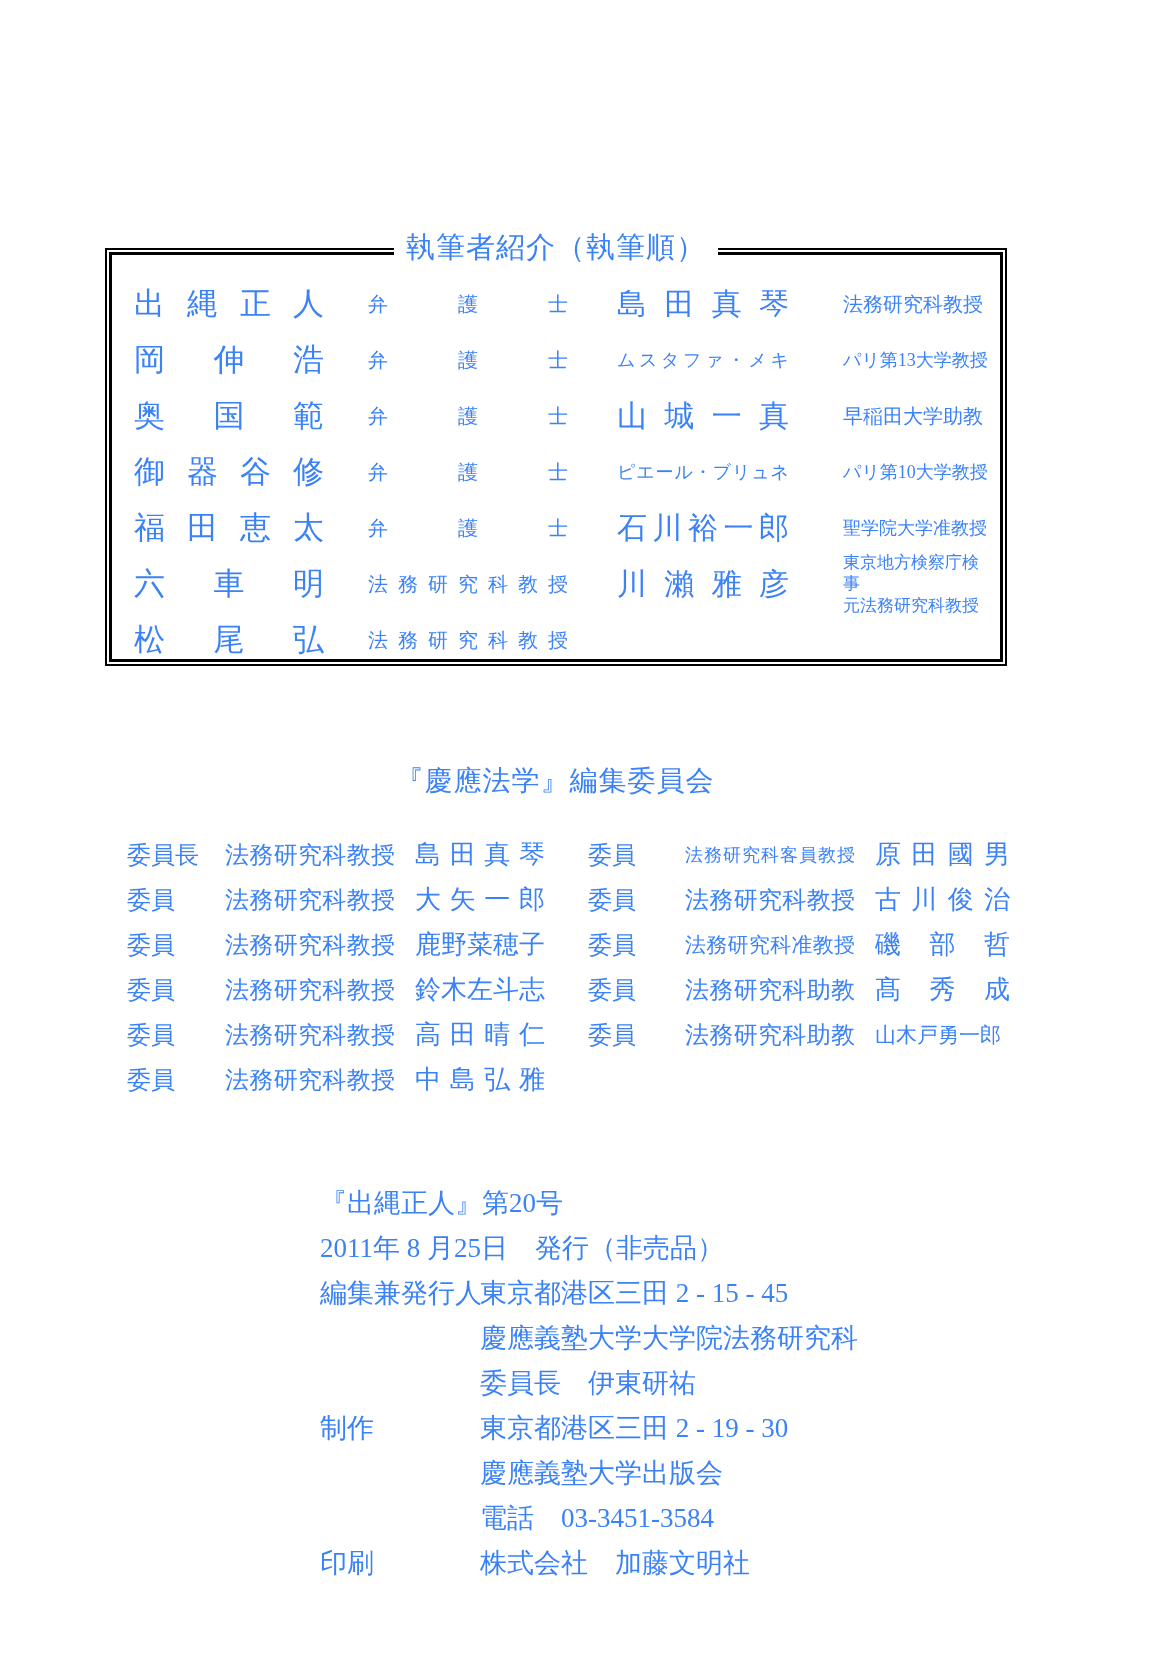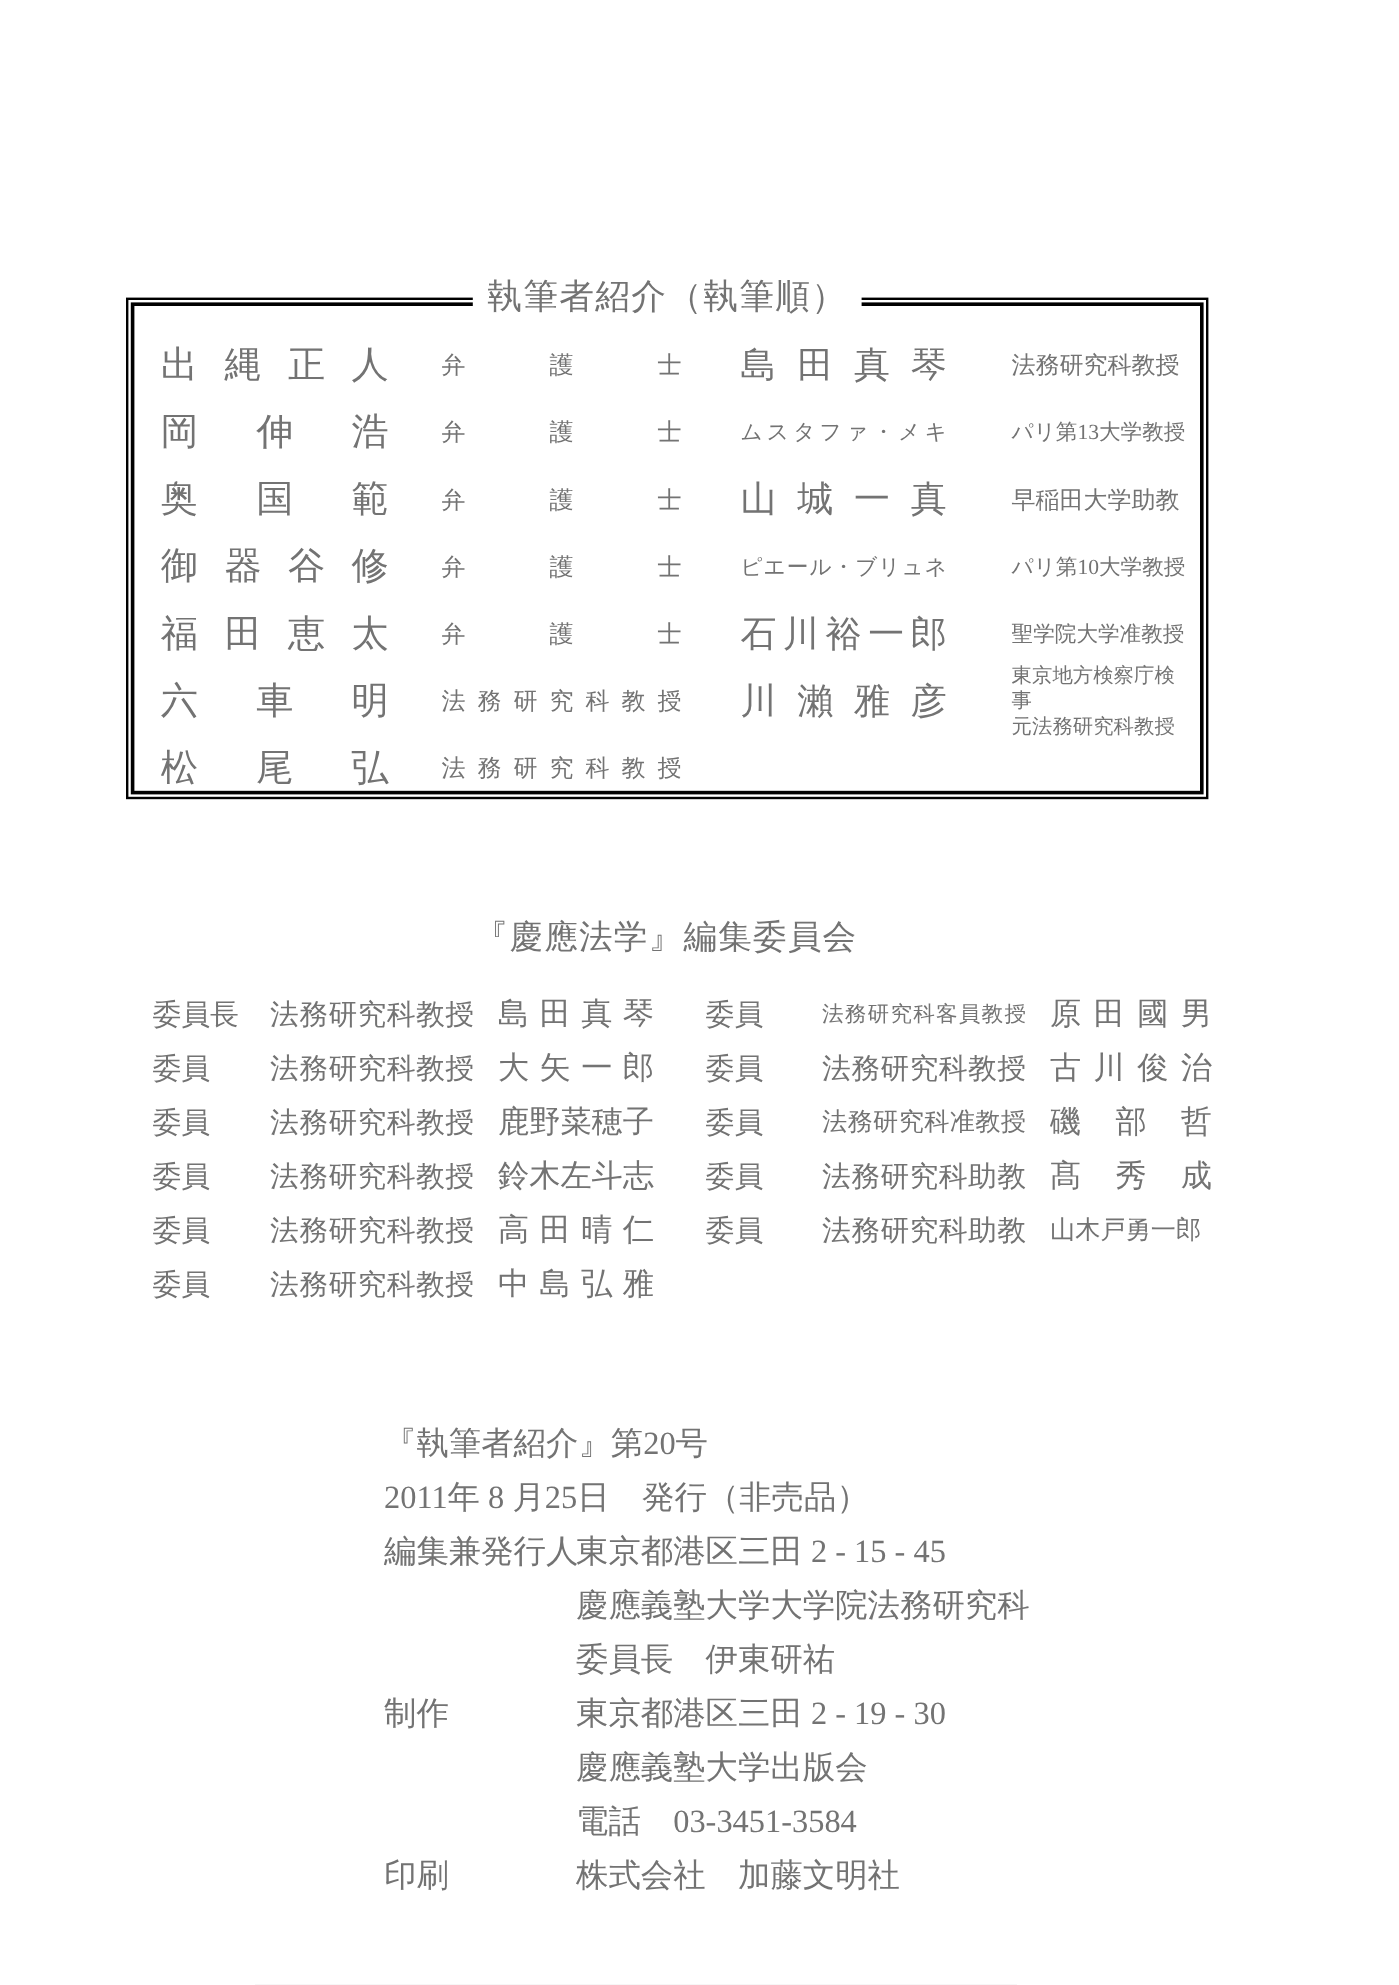--- a/index.html
+++ b/index.html
@@ -1,20 +1,20 @@
 <!DOCTYPE html>
 <html><head>
 <meta charset="utf-8">
 <style>
   html,body{margin:0;padding:0;background:#e8e8e8;}
   .page{
     position:relative;
     width:1166px;height:1654px;
     background:#ffffff;
-    color:#737373;
+    color:#3b82f6;
     font-family:"Liberation Serif","DejaVu Serif",serif;
     overflow:hidden;
   }
   
   .abox{
     position:absolute;left:105px;top:248px;width:902px;height:418px;
     border:2px solid #000;box-sizing:border-box;
   }
   .abox-inner{
     position:absolute;left:2px;top:2px;right:2px;bottom:2px;
@@ -31,21 +31,21 @@
   .b-name1{width:190px;font-size:31px;}
   .b-title1{width:200px;margin-left:44px;font-size:20px;}
   .b-name2{width:172px;margin-left:49px;font-size:30px;}
   .b-name2.sm{font-size:18px;}
   .b-title2{width:150px;margin-left:54px;font-size:20px;white-space:pre-line;text-align:left;text-align-last:auto;}
   .b-title2.sm{font-size:18px;}
   .b-title2.xs{font-size:17px;line-height:1.25;}
   
   .committee{position:absolute;left:0;top:762px;width:1166px;}
   .c-title{text-align:center;padding-right:56px;font-size:28px;letter-spacing:1px;font-family:Liberation Mono, monospace;}
-  .crows{margin-top:22px;}
+  .crows{margin-top:32px;}
   .crow{height:45px;display:flex;align-items:center;padding-left:127px;}
   .c-role{width:98px;font-size:24px;}
   .c-title1{width:170px;font-size:24px;}
   .c-name1{width:130px;margin-left:20px;font-size:26px;}
   .c-role2{width:97px;margin-left:43px;font-size:24px;}
   .c-title2{width:170px;font-size:24px;}
   .c-title2.sm{font-size:18px;}
   .c-title2.md{font-size:21px;}
   .c-name2{width:135px;margin-left:20px;font-size:26px;}
   .c-name2.sm{font-size:21px;text-align:left;text-align-last:auto;}
@@ -176,21 +176,21 @@
         <span class="c-title2"></span>
         <span class="c-name2"></span>
       </div>
 
     </div>
   </div>
 
   <div class="colophon">
 
     <div class="cl-line">
-      <span class="cl-label wide">『執筆者紹介』第20号</span>
+      <span class="cl-label wide">『出縄正人』第20号</span>
     </div>
 
     <div class="cl-line">
       <span class="cl-label wide">2011年 8 月25日　発行</span>
       <span class="cl-note">（非売品）</span>
     </div>
 
     <div class="cl-line">
       <span class="cl-label">編集兼発行人</span>
       <span class="cl-value">東京都港区三田 2 - 15 - 45</span>

